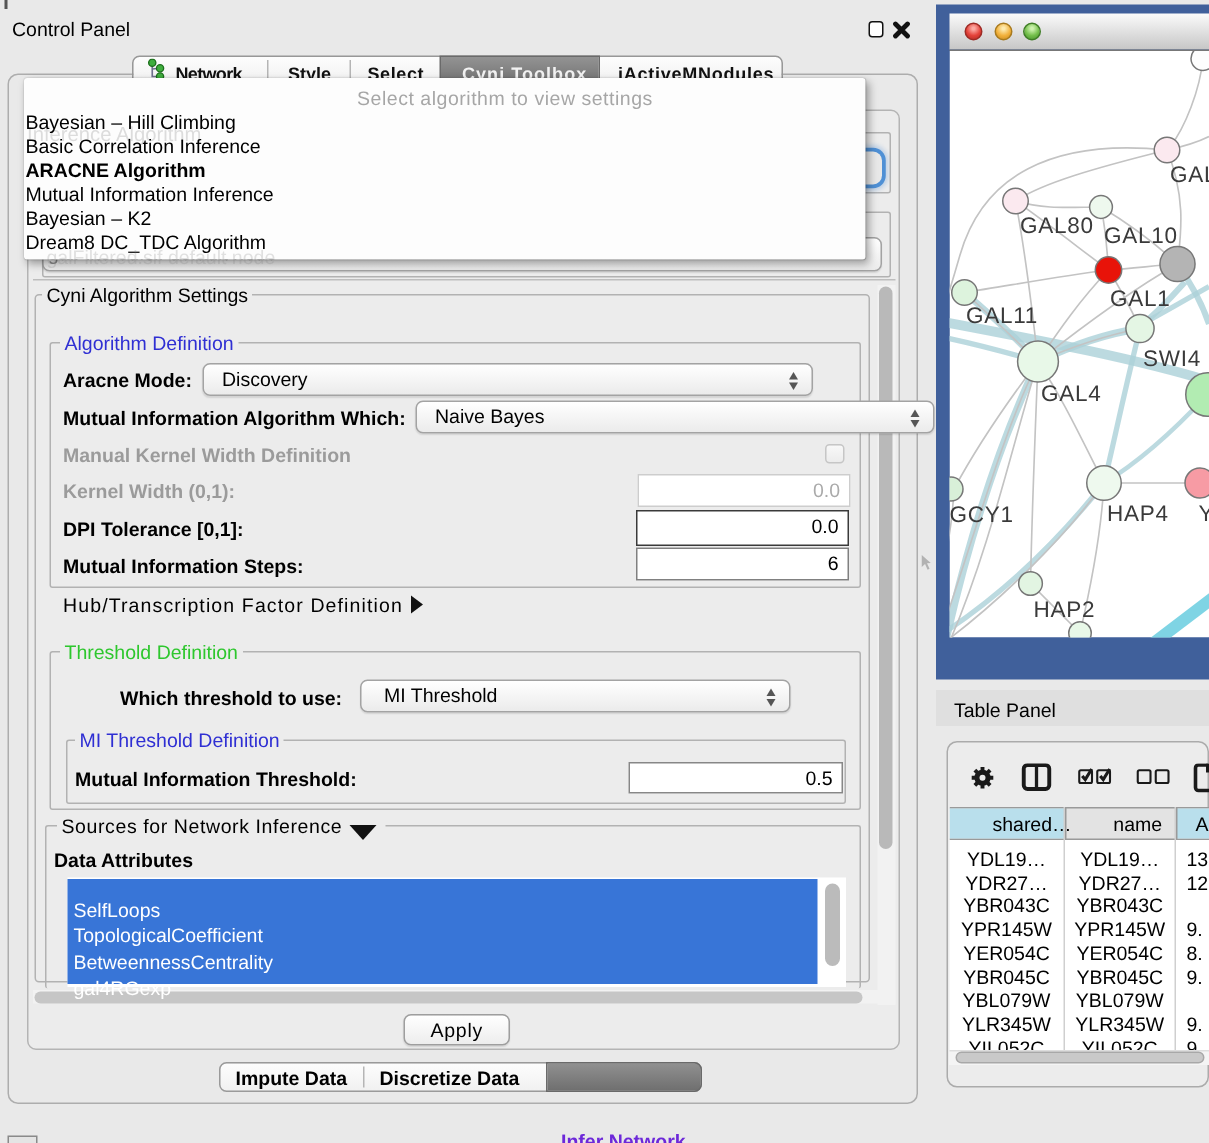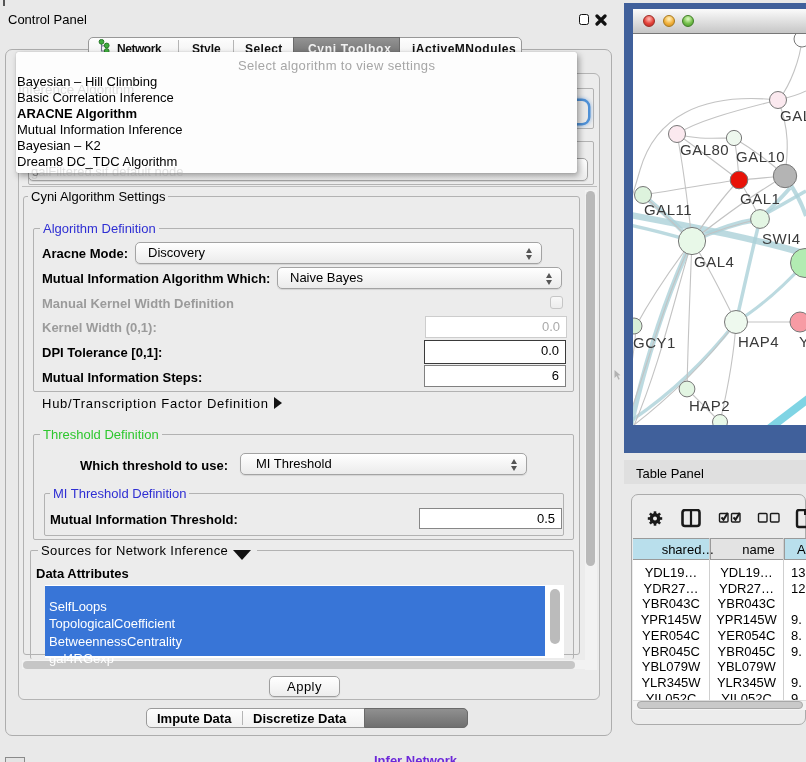--- a/index.html
+++ b/index.html
@@ -64,21 +64,21 @@
 <div class="grp" style="left:23px;top:196px;width:557px;height:459px;border-radius:3px;"></div>
 <div class="grpt r13" style="left:28px;top:190px;">Cyni Algorithm Settings</div>
 
 <div class="grp" style="left:33px;top:228px;width:541px;height:164px;"></div>
 <div class="grpt r13" style="left:40px;top:222px;color:#2f2fd3;">Algorithm Definition</div>
 
 <div class="abs b13" style="left:42px;top:246px;">Aracne Mode:</div>
 <div class="combo" style="left:135px;top:242px;width:407px;"><span style="padding-left:12px;">Discovery</span><span class="spin"></span></div>
 
 <div class="abs b13" style="left:42px;top:271px;">Mutual Information Algorithm Which:</div>
-<div class="combo" style="left:277px;top:267px;width:285px;"><span style="padding-left:12px;">Naive Bayes</span><span class="spin"></span></div>
+<div class="combo" style="left:277px;top:267px;width:346px;"><span style="padding-left:12px;">Naive Bayes</span><span class="spin"></span></div>
 
 <div class="abs b13" style="left:42px;top:296px;color:#9b9b9b;">Manual Kernel Width Definition</div>
 <div class="abs" style="left:550px;top:296px;width:13px;height:13px;border:1px solid #c6c6c6;border-radius:3px;background:linear-gradient(#f8f8f8,#ececec);"></div>
 
 <div class="abs b13" style="left:42px;top:320px;color:#9b9b9b;">Kernel Width (0,1):</div>
 <div class="tfield" style="left:425px;top:316px;width:142px;height:22px;border:1px solid #cdcdcd;color:#aaa;">0.0</div>
 
 <div class="abs b13" style="left:42px;top:345px;">DPI Tolerance [0,1]:</div>
 <div class="tfield" style="left:424px;top:340px;width:142px;height:24px;border:1.5px solid #3a3a3a;line-height:20px;">0.0</div>
 

